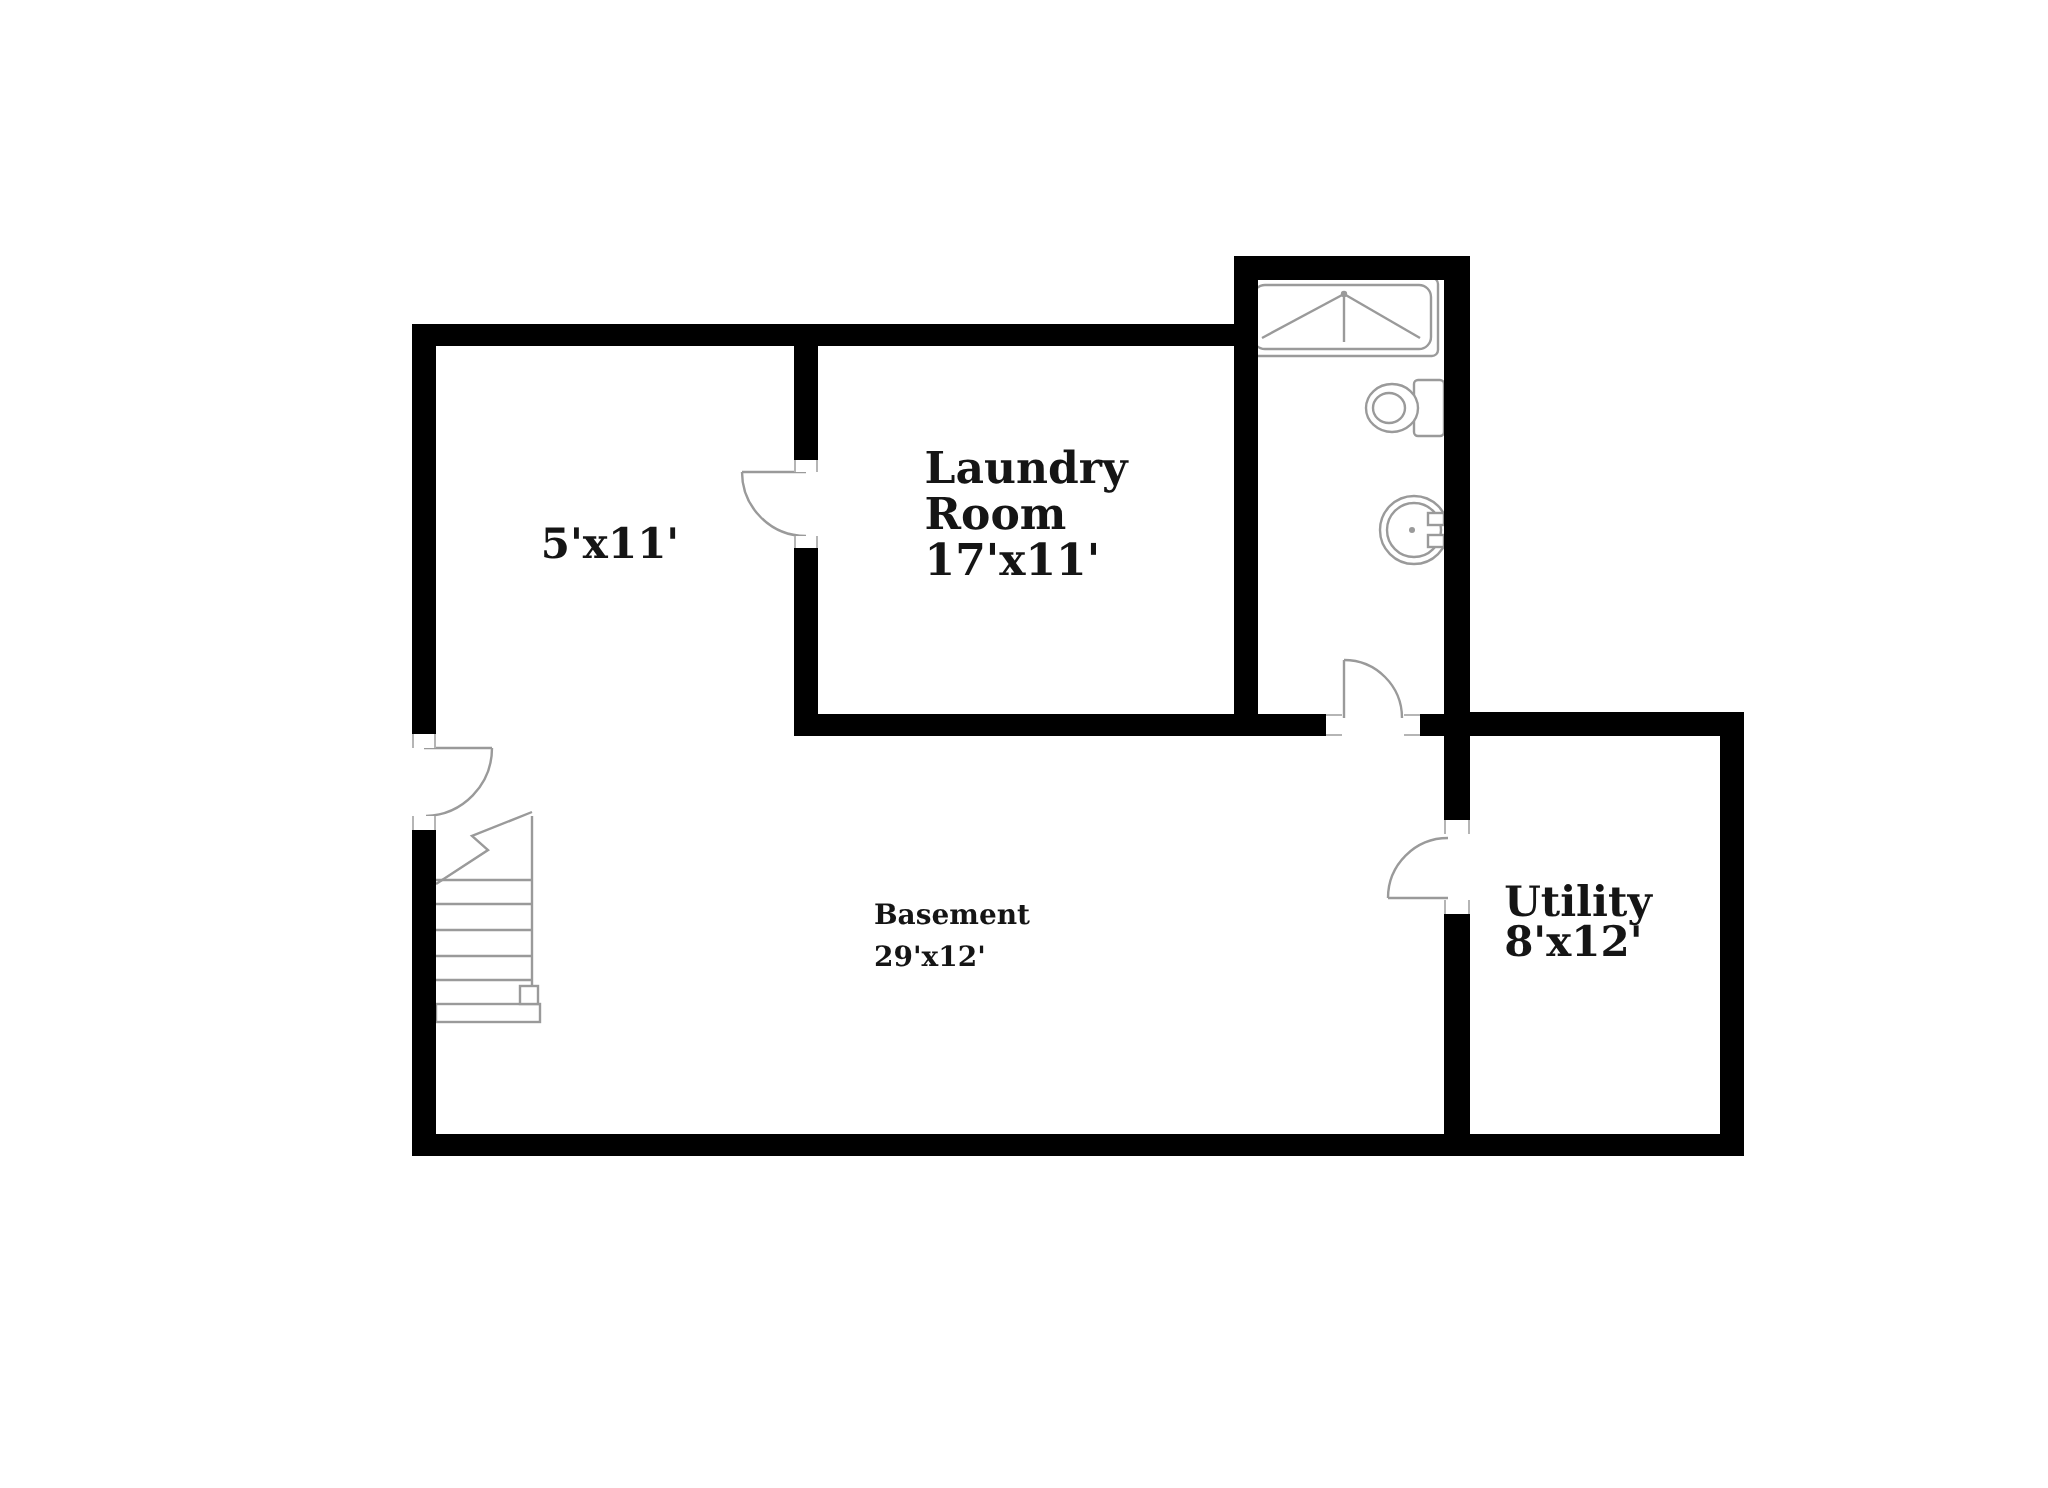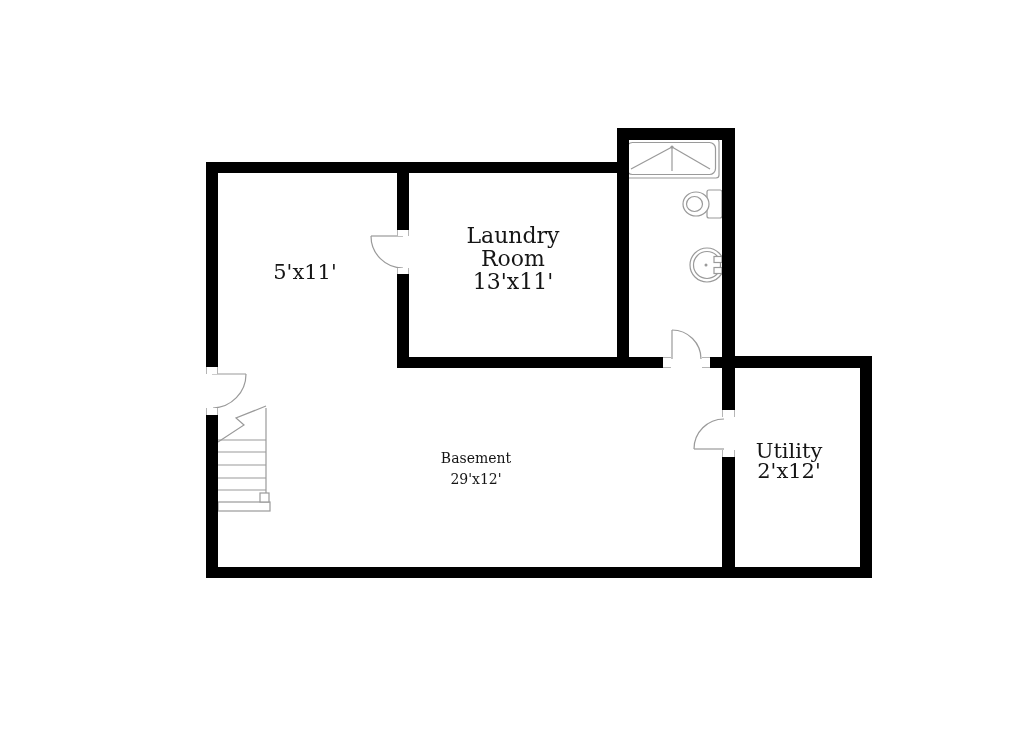--- a/index.html
+++ b/index.html
@@ -29,21 +29,21 @@
     border-right:1px solid var(--jamb-border);
     box-sizing:border-box;
   }
   .jamb.h{
     border:none;
     border-top:1px solid var(--jamb-border);
     border-bottom:1px solid var(--jamb-border);
   }
   .room-label{
     position:absolute;z-index:4;color:var(--text);
-    font-weight:normal;text-align:center;white-space:nowrap;
+    font-weight:bold;white-space:nowrap;
     transform:translate(-50%,-50%);
   }
   .room-label .ln{display:block;}
 </style>
 </head>
 <body>
 
 <div id="floor-plan">
 
   <svg id="fixture-layer" width="1024" height="744" viewBox="0 0 1024 744">
@@ -128,26 +128,26 @@
   <div class="jamb" style="left:722px;top:410px;width:13px;height:7px;"></div>
   <div class="jamb" style="left:722px;top:450px;width:13px;height:7px;"></div>
 
   <div class="room-label" style="left:305px;top:272px;font-size:21px;line-height:22px;">
     <span class="ln">5'x11'</span>
   </div>
 
   <div class="room-label" style="left:513px;top:258px;font-size:22px;line-height:23px;">
     <span class="ln">Laundry</span>
     <span class="ln">Room</span>
-    <span class="ln">13'x11'</span>
+    <span class="ln">17'x11'</span>
   </div>
 
   <div class="room-label" style="left:476px;top:469px;font-size:14px;line-height:21px;">
     <span class="ln">Basement</span>
     <span class="ln">29'x12'</span>
   </div>
 
   <div class="room-label" style="left:789px;top:461px;font-size:21px;line-height:20px;">
     <span class="ln">Utility</span>
-    <span class="ln">2'x12'</span>
+    <span class="ln">8'x12'</span>
   </div>
 
 </div>
 
 </body></html>

